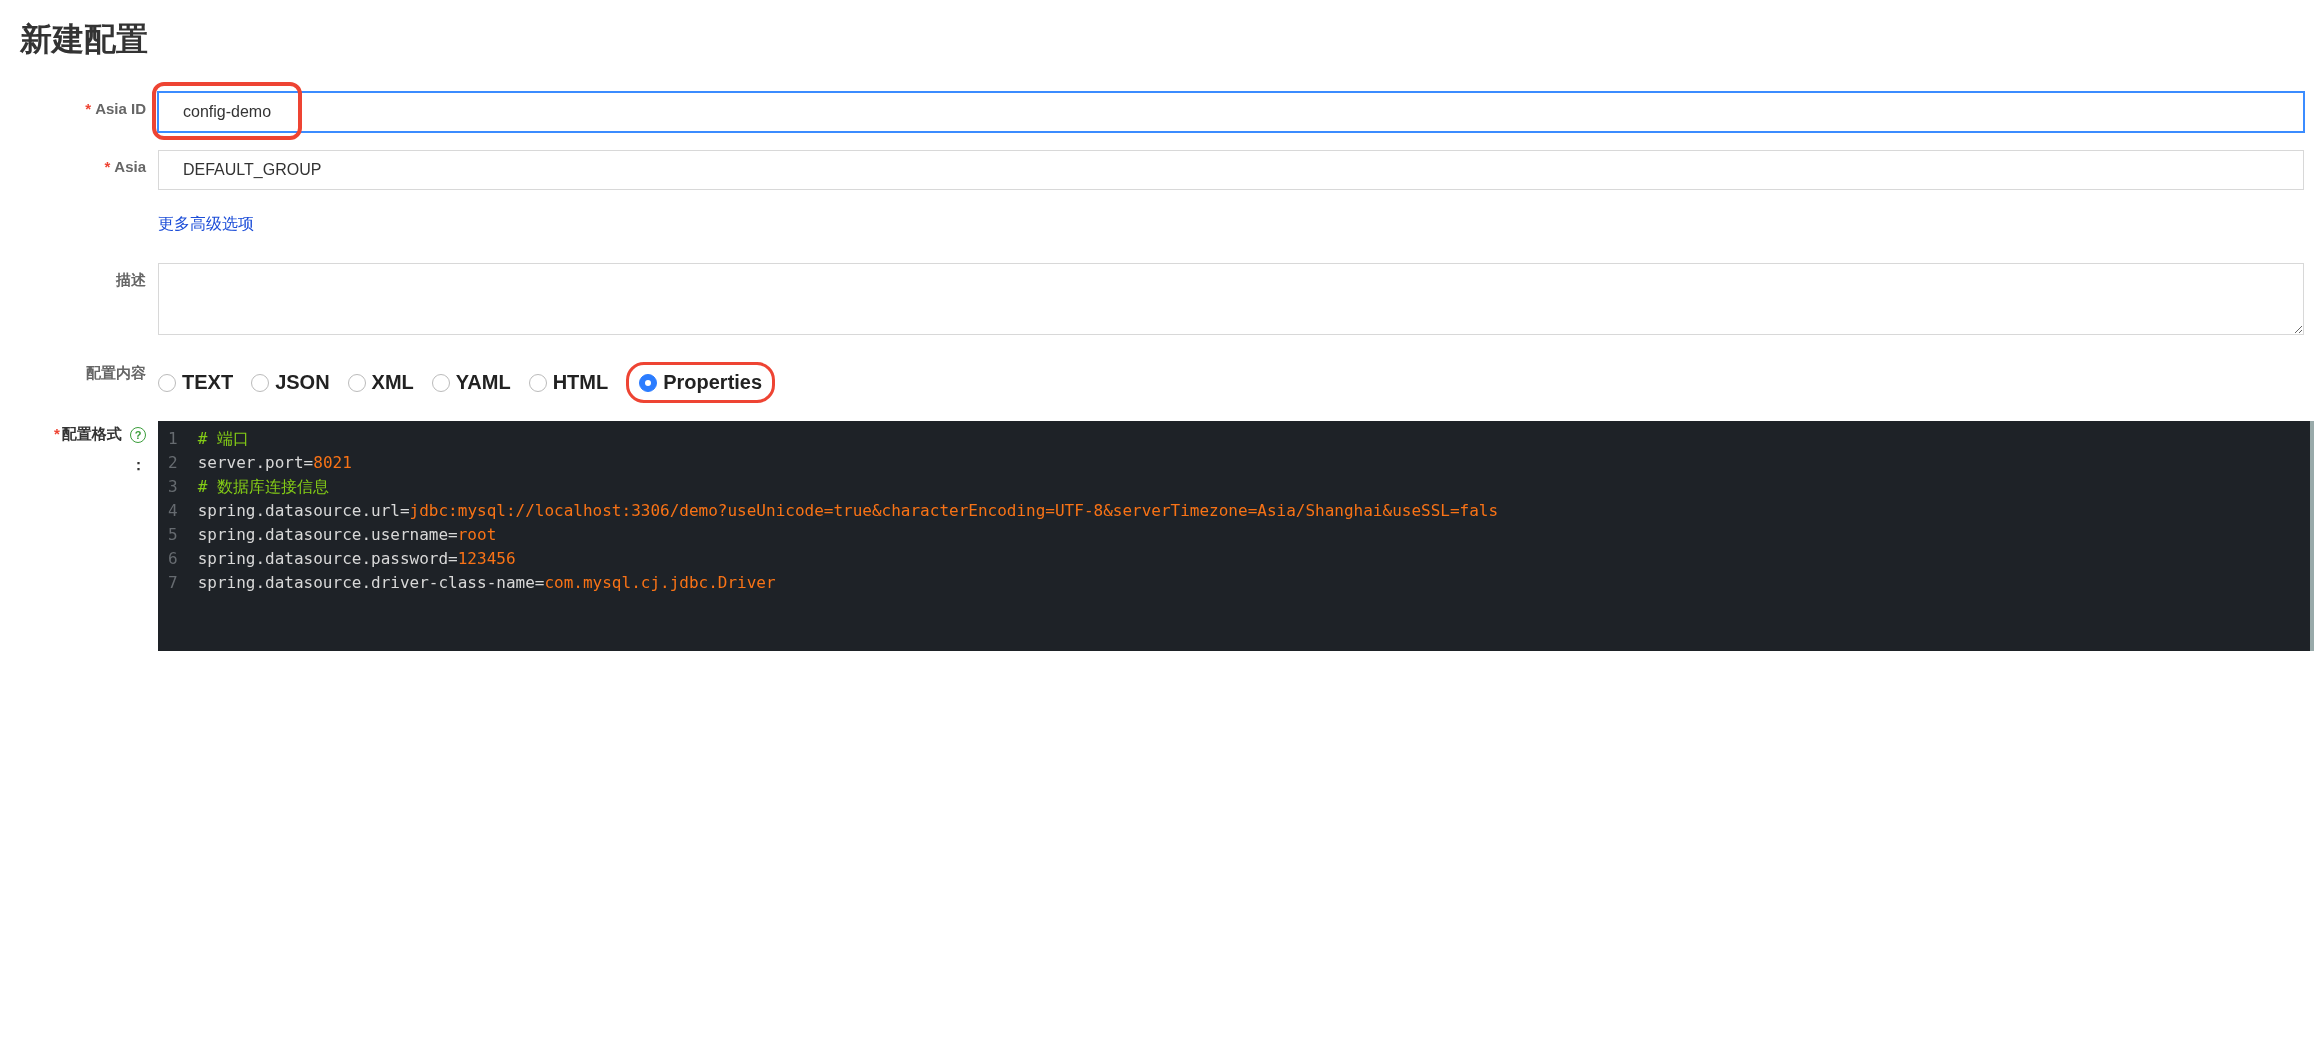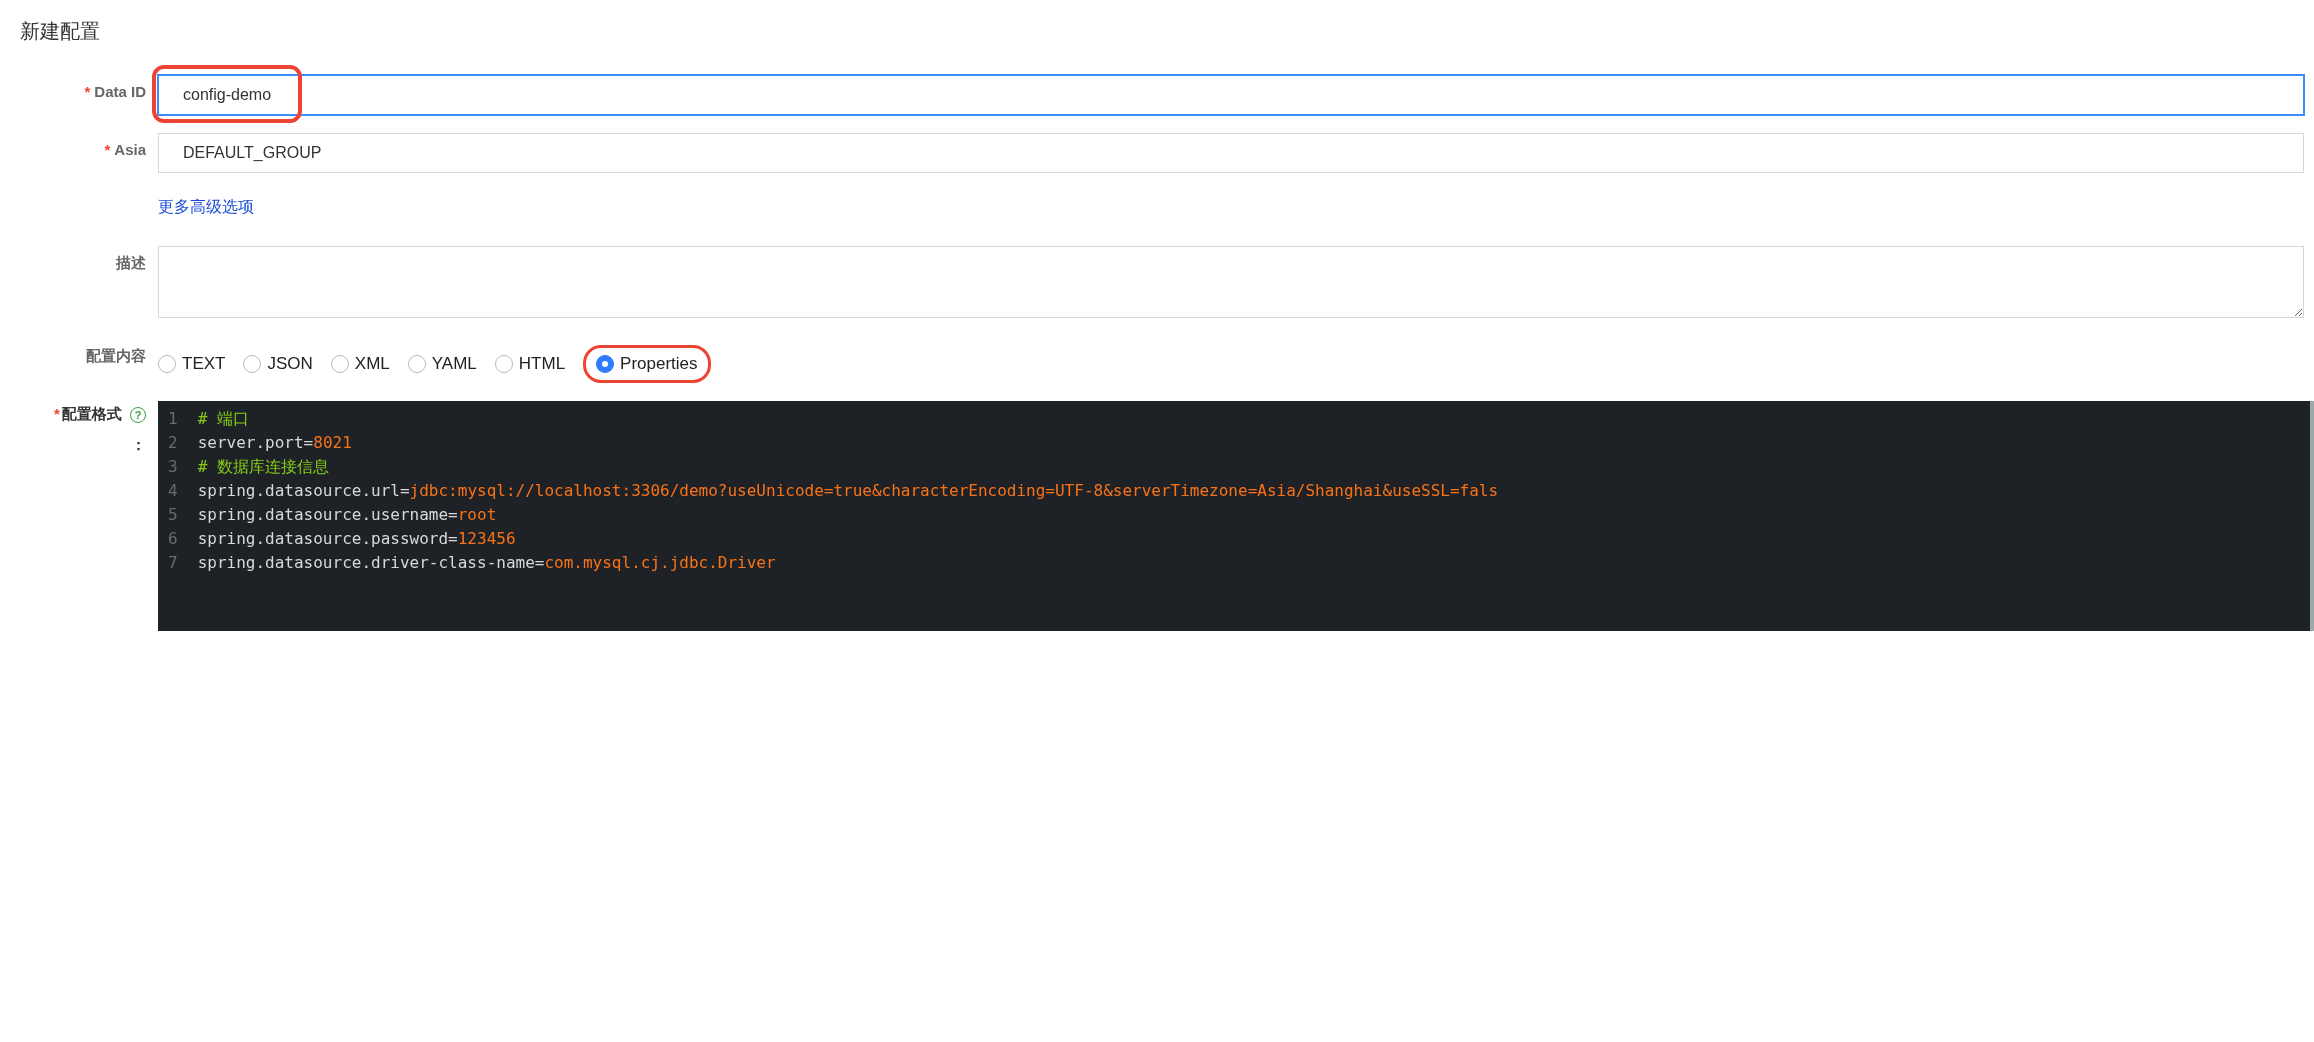--- a/index.html
+++ b/index.html
@@ -3,22 +3,22 @@
 <meta charset="utf-8">
 <style>
   * { box-sizing: border-box; margin: 0; padding: 0; }
   body {
     font-family: -apple-system, BlinkMacSystemFont, "Segoe UI", "PingFang SC", "Hiragino Sans GB", "Microsoft YaHei", sans-serif;
     background: #fff;
     color: #333;
     font-size: 14px;
   }
   .page-title {
-    font-size: 20px;
-    font-weight: 400;
+    font-size: 32px;
+    font-weight: 700;
     color: #333;
     padding: 18px 20px 30px;
     border-radius: 6px;
   }
   .form-row {
     display: flex;
     align-items: flex-start;
     margin-bottom: 18px;
   }
   .form-label {
@@ -98,22 +98,22 @@
     background: #2b7cff;
   }
   .radio-circle.checked::after {
     content: "";
     width: 6px;
     height: 6px;
     border-radius: 50%;
     background: #fff;
   }
   .radio-label {
-    font-size: 17px;
-    font-weight: 400;
+    font-size: 20px;
+    font-weight: 700;
     color: #222;
   }
   .radio-hl {
     border: 3px solid #e43;
     border-radius: 18px;
     padding: 6px 10px;
   }
   .content-label-col {
     width: 158px;
     text-align: right;
@@ -178,21 +178,21 @@
 </style>
 </head>
 <body>
 
 <h1 class="page-title" data-name="page-title">新建配置</h1>
 
 <style>
 </style>
 <div class="form-row" data-name="row-data-id-real">
   <div class="form-label" data-name="label-data-id">
-    <span class="req" data-name="required-mark">*</span><span data-name="label-data-id-text">Data ID</span>
+    <span class="req" data-name="required-mark">*</span><span data-name="label-data-id-text">Asia ID</span>
   </div>
   <div class="form-field" style="position:relative;">
     <input class="input-text focused" data-name="data-id-input" value="config-demo" style="">
     <div data-name="highlight-data-id" style="position:absolute;left:-6px;top:-10px;width:150px;height:58px;border:4px solid #e43;border-radius:12px;pointer-events:none;"></div>
   </div>
 </div>
 
 <div class="form-row" data-name="row-group">
   <div class="form-label" data-name="label-group">
     <span class="req" data-name="required-mark">*</span><span data-name="label-group-text">Asia</span>

